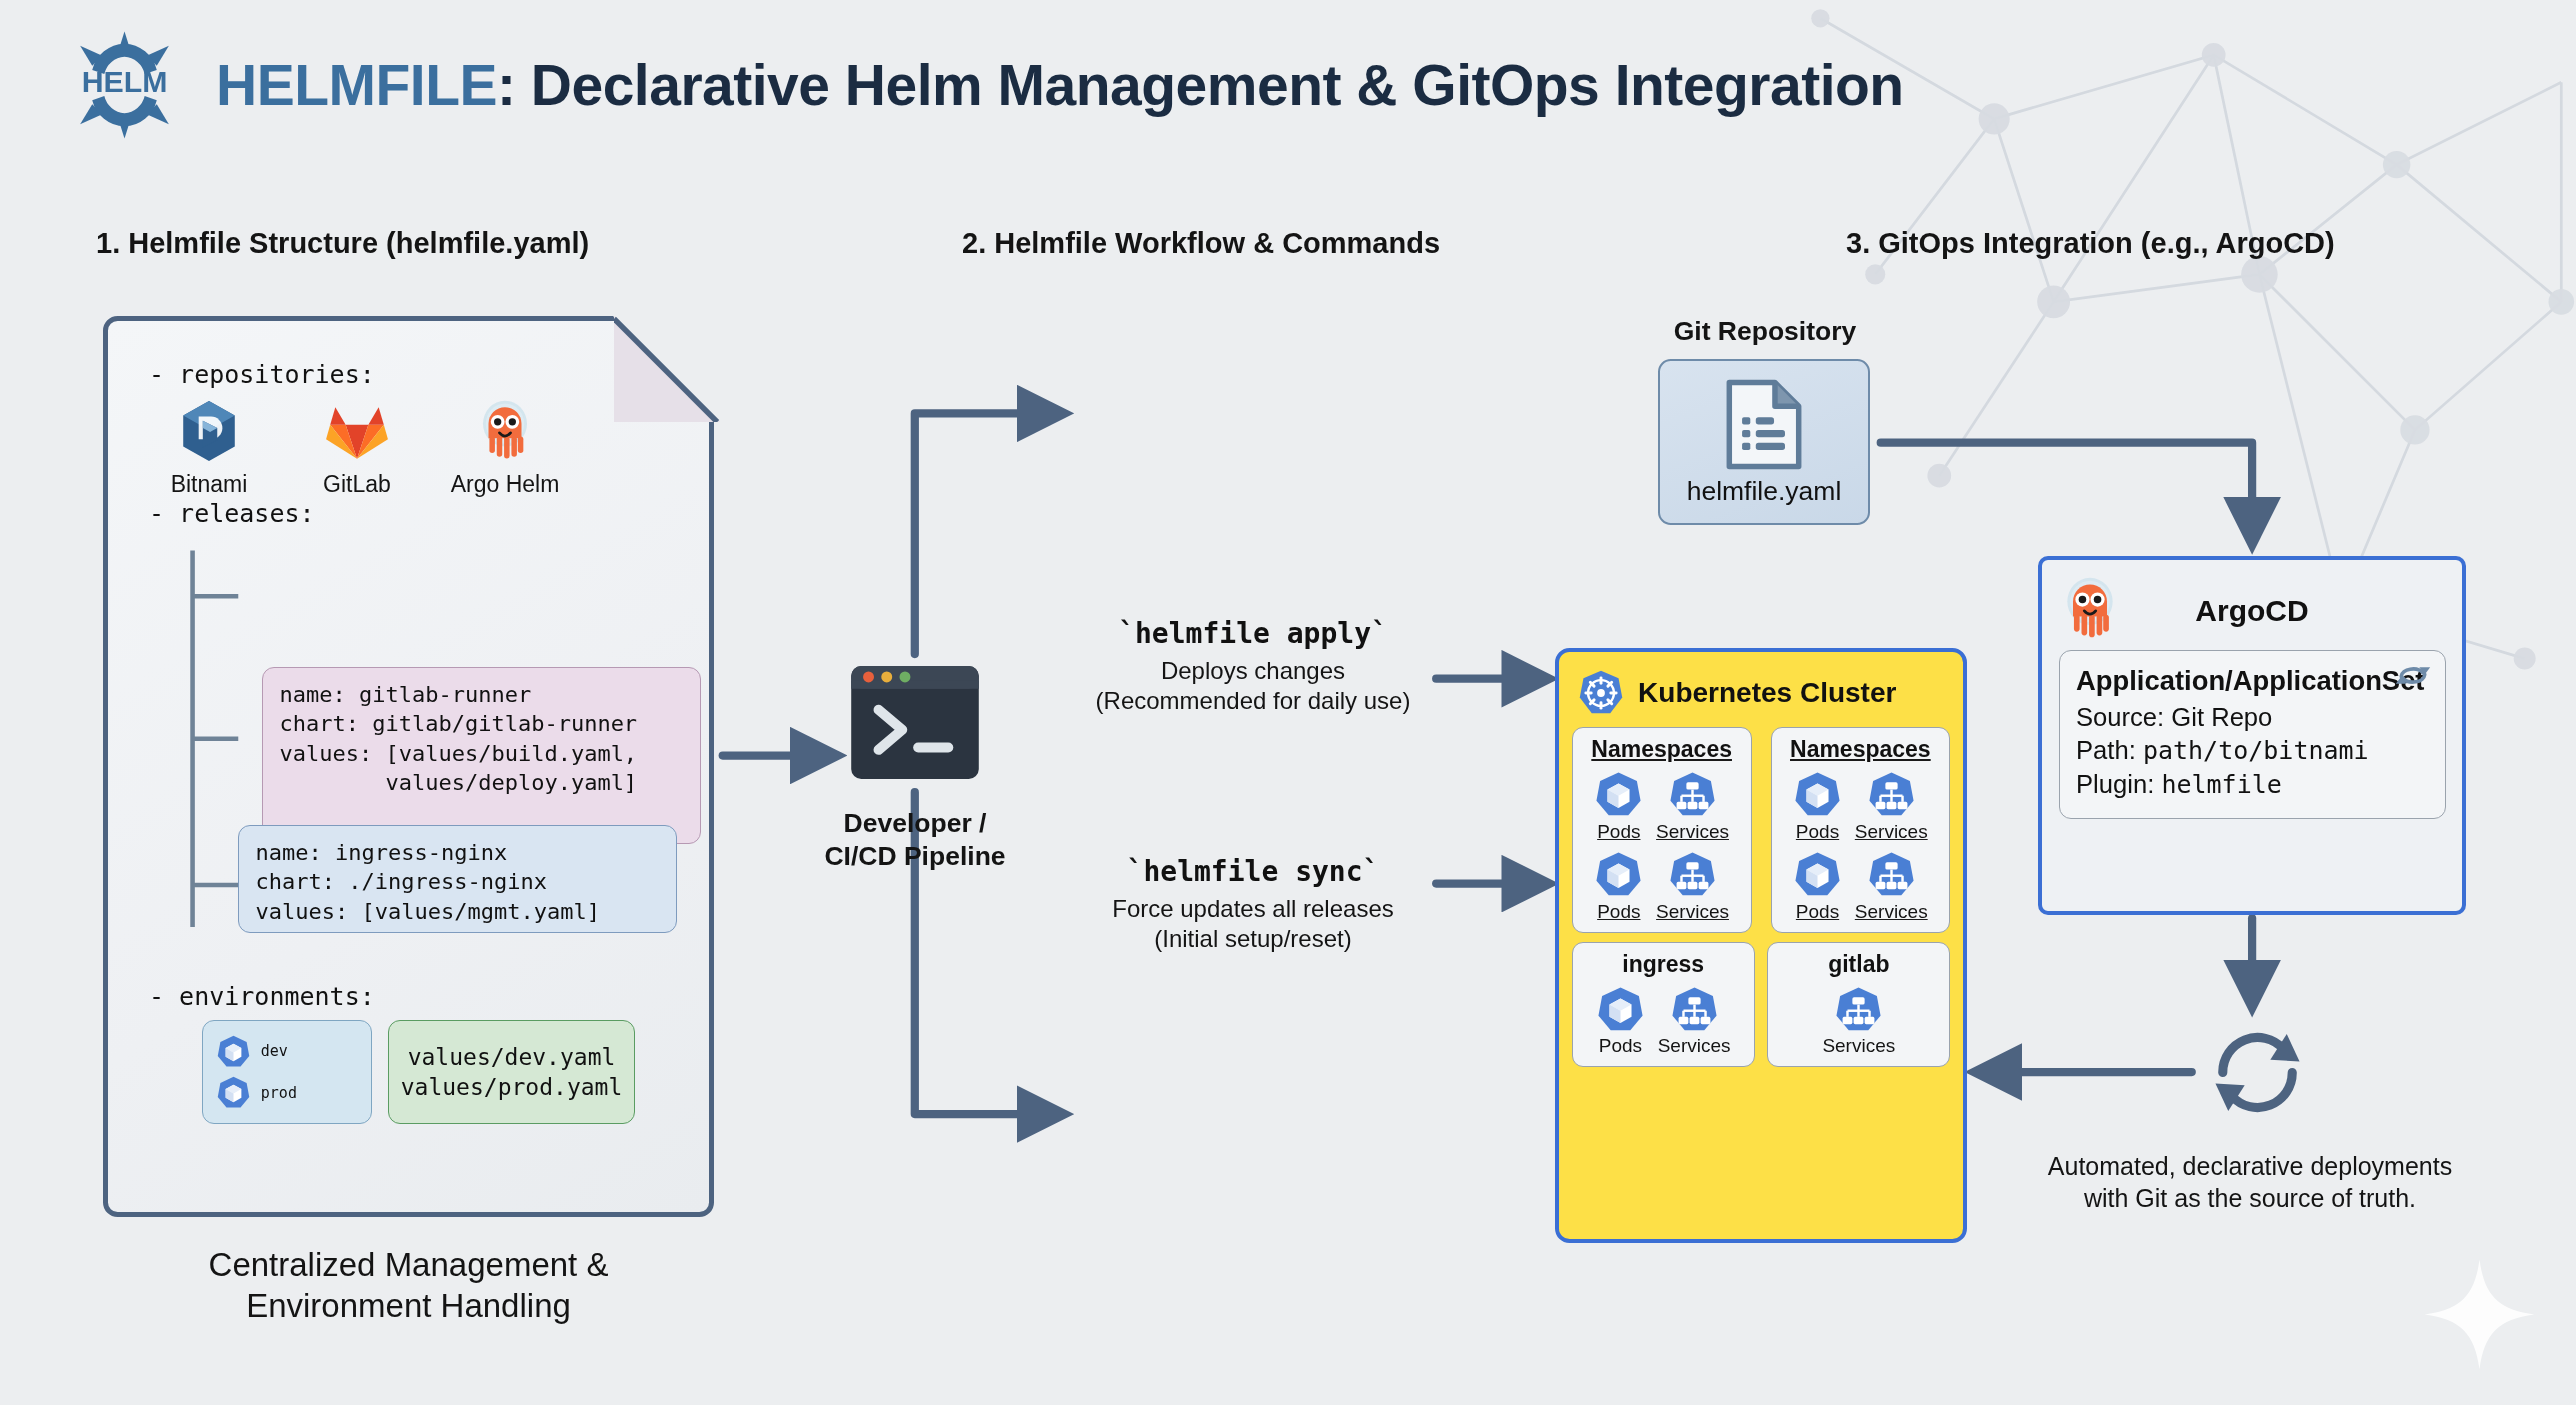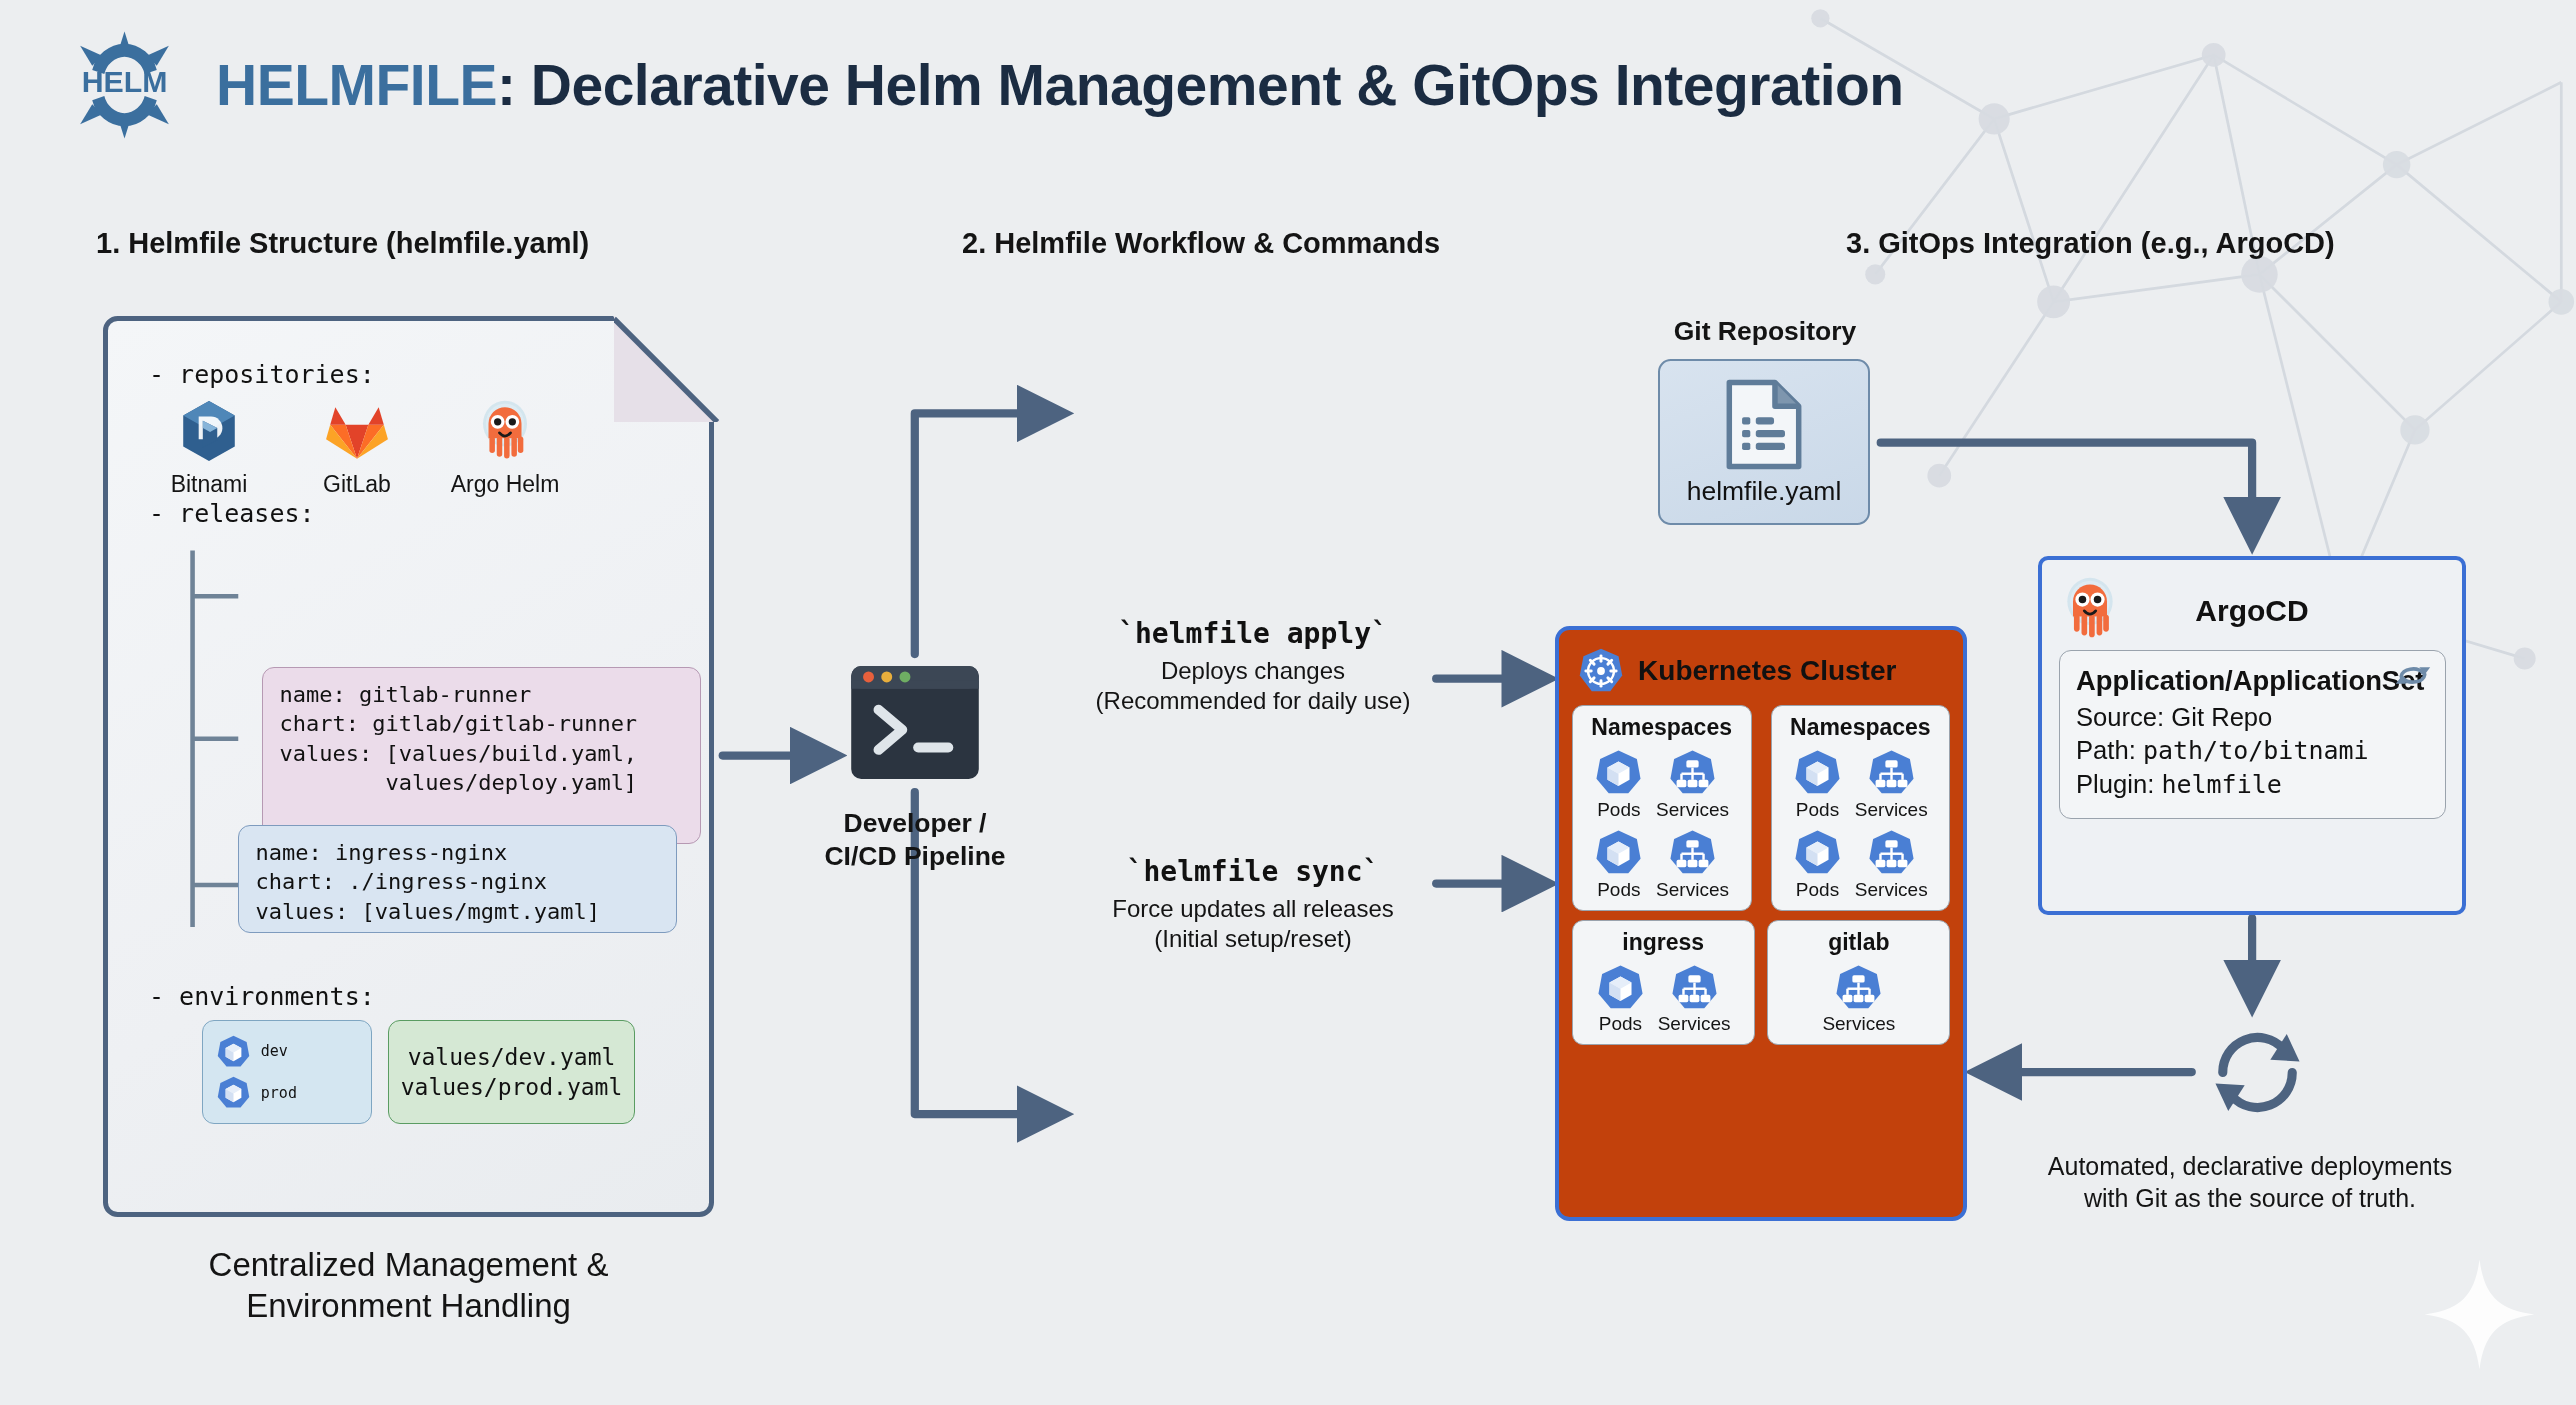--- a/index.html
+++ b/index.html
@@ -96,26 +96,26 @@
     display: inline-flex; align-items: center; gap: 11px; justify-content: center; white-space: nowrap;
   }
   .cmd .desc { font-size: 24px; line-height: 1.24; color: #141414; margin-top: 6.4px; white-space: pre-line; }
   #cmd-diff  { left: 1015px; top: 389px; width: 476px; }
   #cmd-apply { left: 1015px; top: 617px; width: 476px; }
   #cmd-sync  { left: 1015px; top: 855px; width: 476px; }
   #cmd-env   { left: 997px; top: 1089px; width: 512px; }
 
   
   .k8s {
-    position: absolute; left: 1555px; top: 626px; width: 412px; height: 595px;
-    background: #c2410c; border: 4.6px solid #3b6fd4; border-radius: 14.6px; padding: 12.8px;
+    position: absolute; left: 1555px; top: 648px; width: 412px; height: 595px;
+    background: #fde047; border: 4.6px solid #3b6fd4; border-radius: 14.6px; padding: 12.8px;
   }
   .k8s-head { display: flex; align-items: center; gap: 12.8px; height: 57px; padding-left: 5.5px; }
   .k8s-head .ttl { font-size: 28px; font-weight: bold; color: #111; }
-  .ns-grid { display: flex; gap: 19px; margin-top: 5.5px; }
+  .ns-grid { display: flex; gap: 19px; margin-top: 5.5px; text-decoration: underline; }
   .ns-box {
     flex: 1; background: #f3f5f7; border: 1.8px solid #9aa3ad; border-radius: 11px;
     padding: 8.2px 3.7px 9.1px; display: flex; flex-direction: column; align-items: center;
   }
   .ns-box .ns-ttl { font-size: 23px; font-weight: bold; color: #111; margin-bottom: 6.4px; }
   .ico-row { display: flex; gap: 12.8px; }
   .ico-cell { display: flex; flex-direction: column; align-items: center; gap: 1.8px; }
   .ico-cell .cap { font-size: 19px; color: #141414; }
   .hepta { width: 49px; height: 49px; display: block; }
   .ns-row2 { display: flex; gap: 12.8px; margin-top: 9.1px; }

